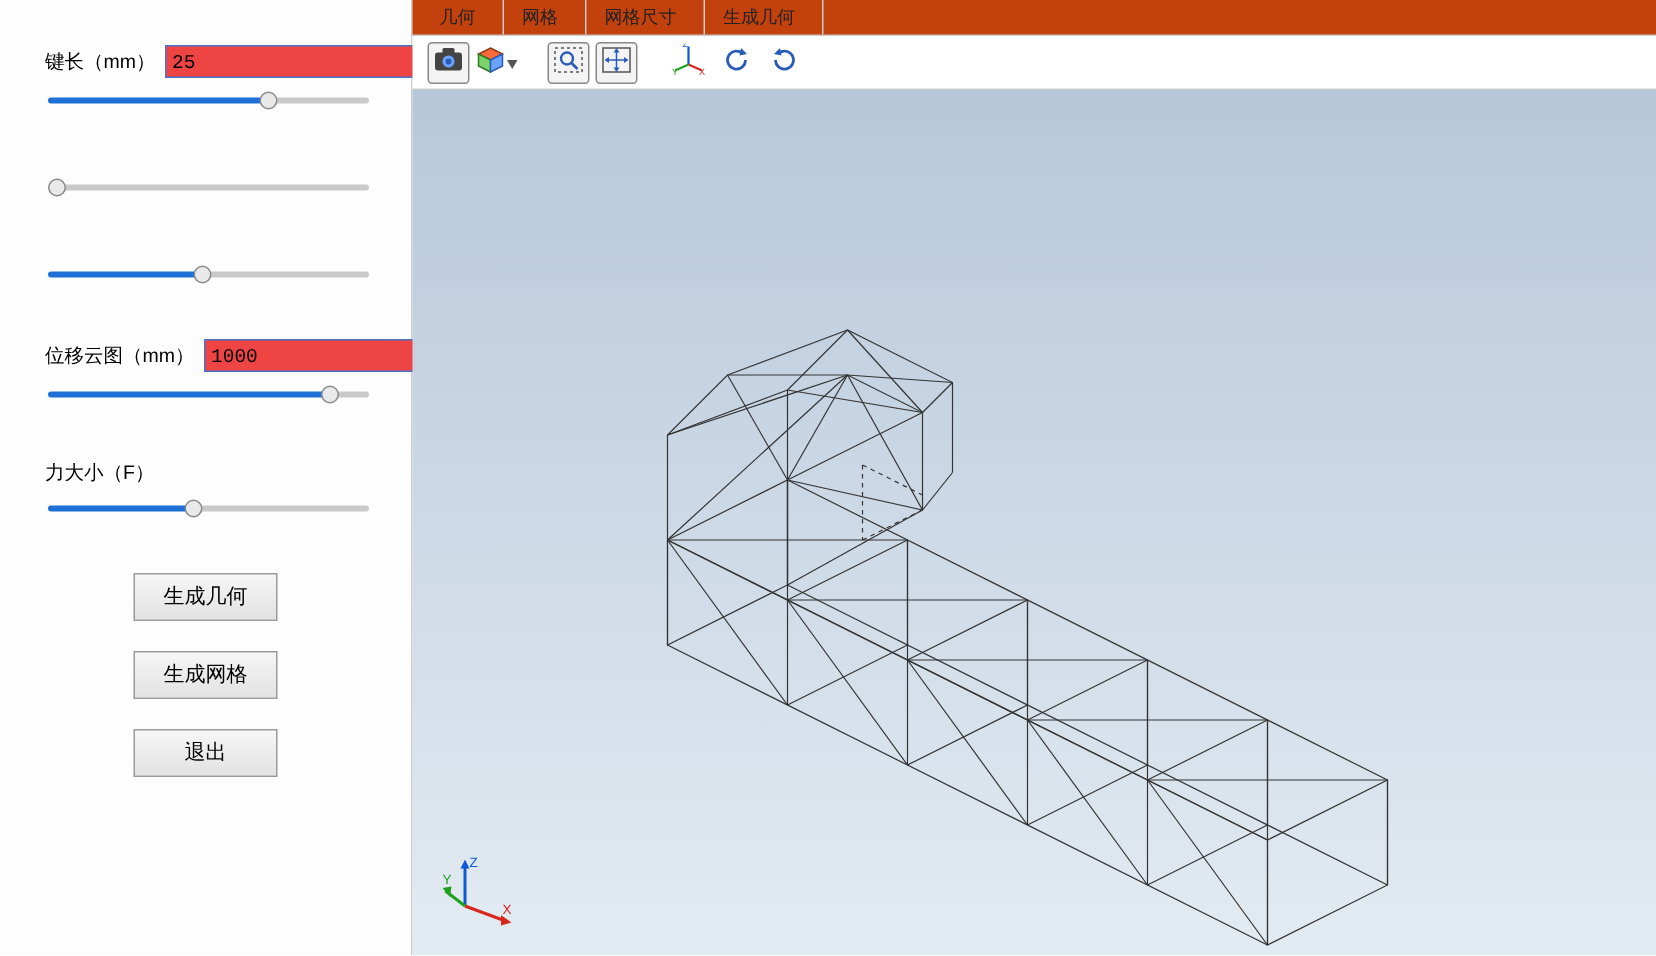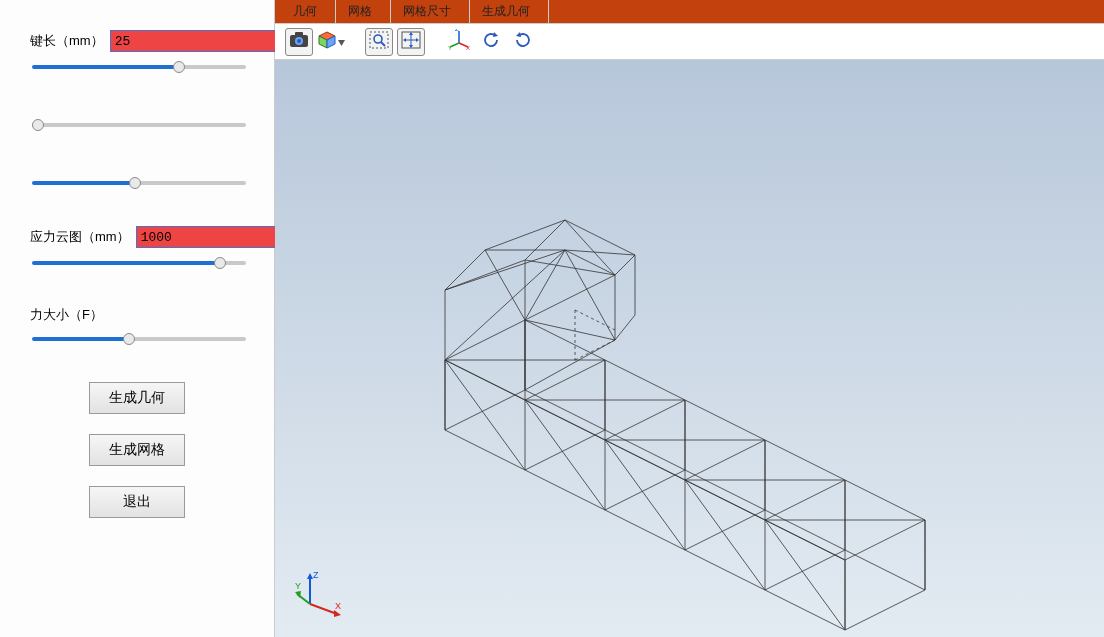--- a/index.html
+++ b/index.html
@@ -190,21 +190,21 @@
     <div class="param-group">
       <input type="range" min="0" max="100" class="param-slider" style="--fill: 0%;" value="0">
     </div>
 
     <div class="param-group">
       <input type="range" min="0" max="100" class="param-slider" style="--fill: 48%;" value="48">
     </div>
 
     <div class="param-group">
       <div class="param-row">
-        <span class="param-label">应力云图（mm）</span>
+        <span class="param-label">位移云图（mm）</span>
         <input class="param-input" value="1000" style="">
       </div>
       <input type="range" min="0" max="100" class="param-slider" style="--fill: 90%;" value="90">
     </div>
 
     <div class="param-group">
       <div class="param-row">
         <span class="param-label">力大小（F）</span>
       </div>
       <input type="range" min="0" max="100" class="param-slider" style="--fill: 45%;" value="45">

